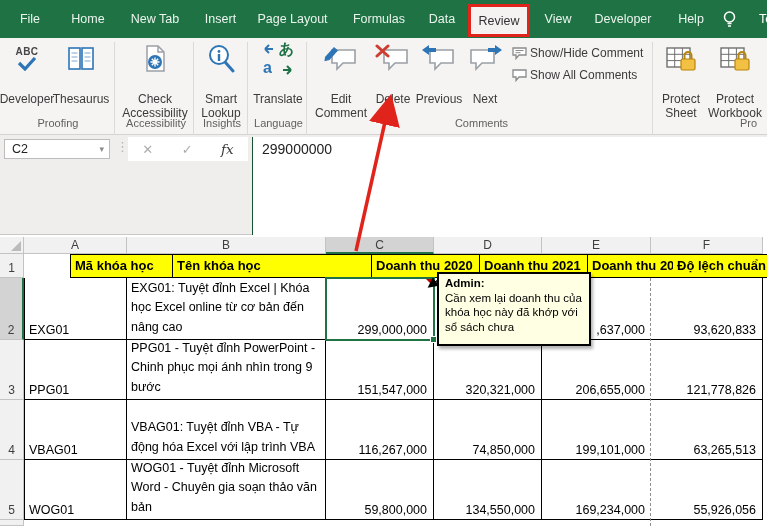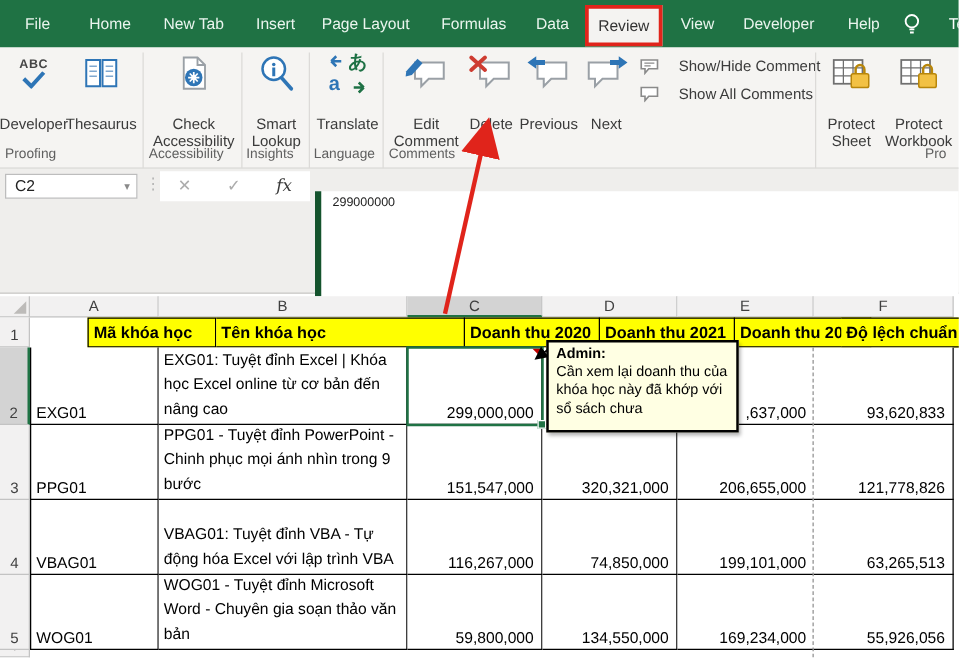--- a/index.html
+++ b/index.html
@@ -14,38 +14,38 @@
                 border:3px solid #E0241B; font-weight:normal; }
   .tellme { position:absolute; top:0; height:38px; display:flex; align-items:center; gap:22px; color:#fff; font-size:12.5px; }
 
   
   .ribbon { position:absolute; left:0; top:38px; width:767px; height:97px; background:#F5F4F2;
             border-bottom:1px solid #D5D3D1; }
   .rbtn { position:absolute; top:4px; display:flex; flex-direction:column; align-items:center; text-align:center;gap:14px; }
   .rbtn .ric { height:34px; display:flex; align-items:center; justify-content:center; }
   .rbtn .rlb { font-size:12px; color:#3b3b3b; line-height:14px; margin-top:2px; }
   .vsep { position:absolute; top:4px; height:108px; width:1px; background:#DCDAD8; }
-  .gl { position:absolute; top:79px; font-size:11px; color:#5f5f5f; }
-  .minirow { position:absolute; display:flex; align-items:center; gap:15px; font-size:12px; color:#3b3b3b; }
+  .gl { position:absolute; top:79px; font-size:11px; color:#5f5f5f; text-align:center; }
+  .minirow { position:absolute; display:flex; align-items:center; gap:2px; font-size:12px; color:#3b3b3b; }
   .abc { font-size:10px; font-weight:bold; color:#464646; letter-spacing:0.5px; line-height:10px; }
 
   
   .fband { position:absolute; left:0; top:135px; width:767px; height:100px; background:#EFEEEC;
            border-bottom:1px solid #C9C7C5; }
   .namebox { position:absolute; left:4px; top:4px; width:106px; height:20px; background:#fff;
              border:1px solid #BDBDBD; font-size:12.5px; color:#222; display:flex; align-items:center;
              padding-left:7px; }
   .namebox .caret { position:absolute; right:5px; font-size:9px; color:#8a8a8a; }
   .fdots { position:absolute; left:116px; top:4px; color:#b5b5b5; font-size:13px; }
   .fbtns { position:absolute; left:128px; top:2px; width:120px; height:24px; background:#fff;
            display:flex; align-items:center; justify-content:space-around; }
   .fbtns .gx { color:#ADADAD; font-size:13px; }
   .fbtns .fx { font-family:"DejaVu Serif",serif; font-style:italic; font-size:13.5px; color:#3a3a3a; }
   .farea { position:absolute; left:252px; top:2px; width:515px; height:98px; background:#fff;
-           border-left:5px solid #14532d; font-size:10px; color:#222; padding:4px 9px;margin-top:16px; }
+           border-left:1px solid #14532d; font-size:14px; color:#222; padding:4px 9px; }
 
   
   .sheet { position:absolute; left:0; top:237px; width:767px; height:289px; background:#fff; }
   .ch { position:absolute; top:0; height:17px; background:#F2F1F1; border-right:1px solid #C3C3C3;
         border-bottom:1px solid #C3C3C3; font-size:12px; color:#3f3f3f;
         display:flex; align-items:center; justify-content:center; }
   .ch.sel { background:#D3D3D3; border-bottom:2px solid #1F7244; }
   .rh { position:absolute; left:0; width:24px; background:#F2F1F1; border-right:1px solid #C3C3C3;
         border-bottom:1px solid #C3C3C3; font-size:12px; color:#3f3f3f;
         display:flex; align-items:flex-end; justify-content:center; padding-bottom:2px; overflow:hidden; }

